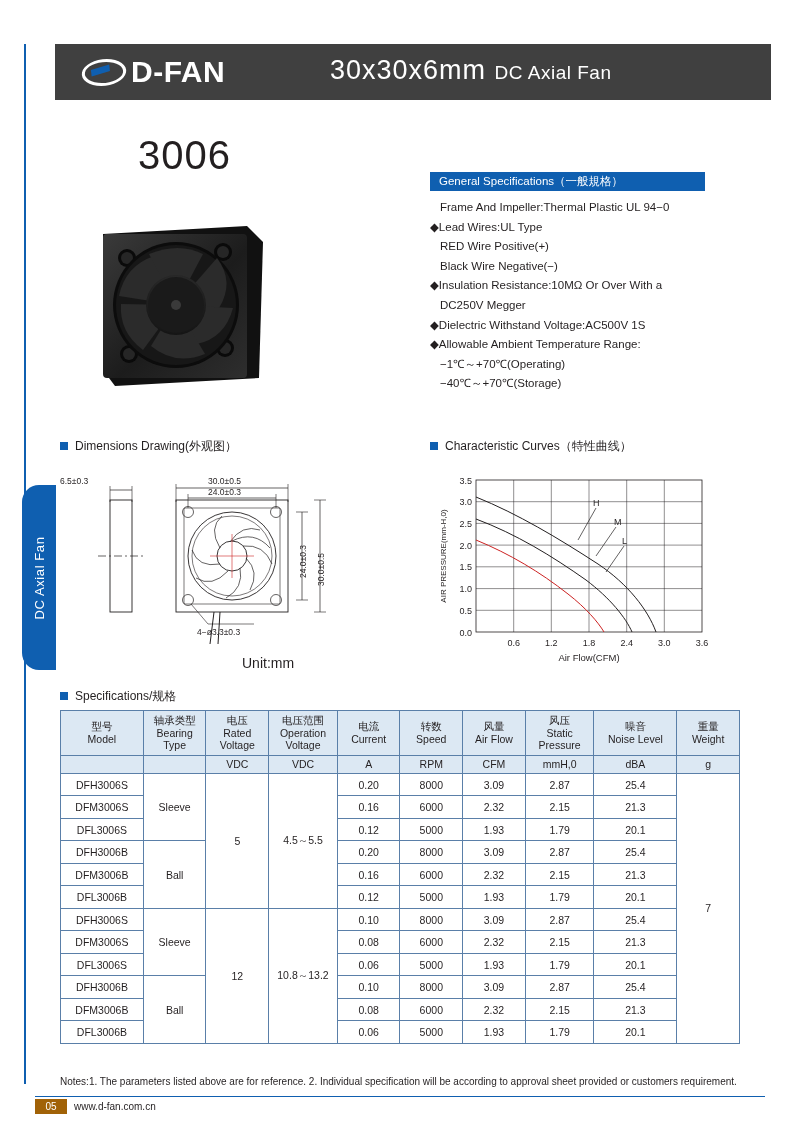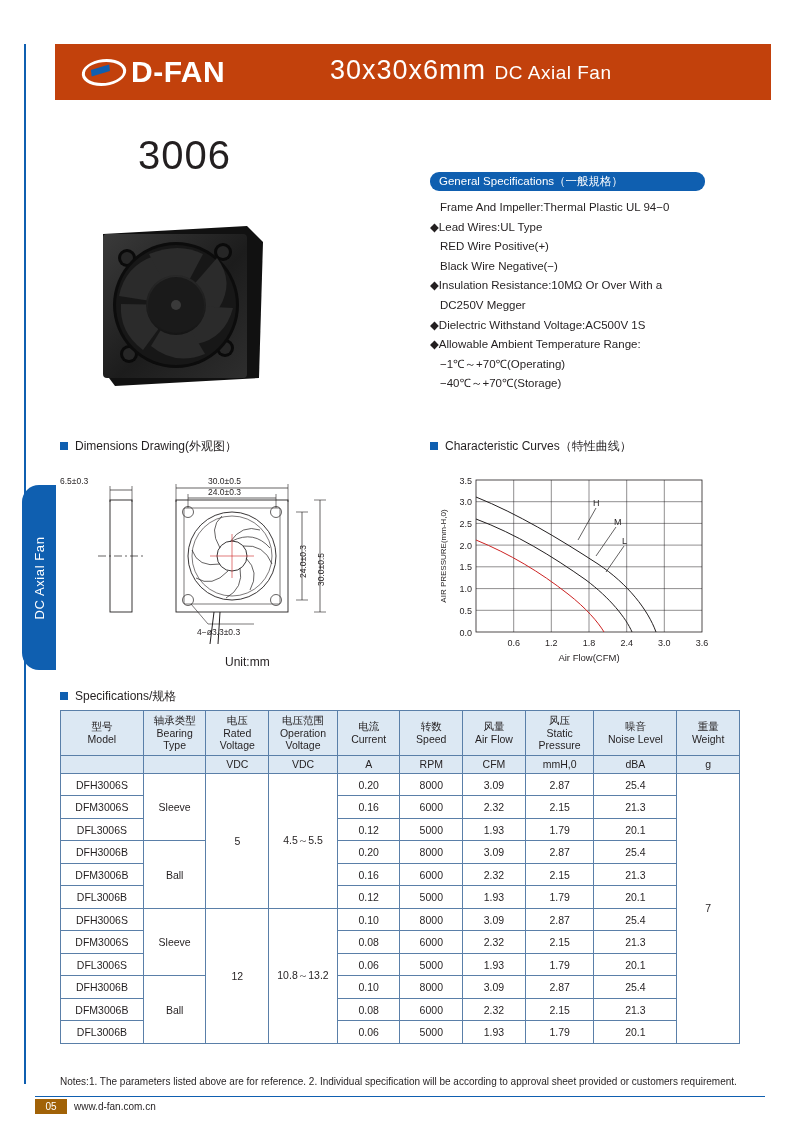--- a/index.html
+++ b/index.html
@@ -19,21 +19,21 @@
     position: absolute;
     left: 0; top: 0;
     width: 800px;
     height: 1131px;
   }
   
   .header {
     position: absolute;
     left: 55px; top: 44px;
     width: 716px; height: 56px;
-    background: #c2410c;
+    background: #404040;
   }
   .logo-wrap {
     position: absolute;
     left: 27px; top: 7px;
     width: 190px; height: 42px;
     display: flex;
     align-items: center;
   }
   .logo-oval {
     width: 38px; height: 21px;
@@ -111,21 +111,20 @@
   .spec-bar {
     position: absolute;
     left: 430px; top: 172px;
     width: 275px; height: 19px;
     background: #0f5fb0;
     color: #fff;
     font-size: 11.5px;
     line-height: 19px;
     padding-left: 9px;
     box-sizing: border-box;
-    border-radius: 9px;
   }
   .spec-list {
     position: absolute;
     left: 430px; top: 198px;
     width: 320px;
     font-size: 11.5px;
     line-height: 19.6px;
     color: #231f20;
   }
   .spec-list div { white-space: nowrap; }
@@ -148,22 +147,22 @@
   #curve-head { left: 430px; top: 438px; }
   #spec-head { left: 60px; top: 688px; }
   
   .dim-area {
     position: absolute;
     left: 58px; top: 468px;
     width: 350px; height: 210px;
   }
   .unit-mm {
     position: absolute;
-    left: 225px; top: 655px;
-    font-size: 12px;
+    left: 242px; top: 655px;
+    font-size: 14px;
   }
   
   .curve-area {
     position: absolute;
     left: 428px; top: 468px;
     width: 330px; height: 210px;
   }
   
   table.spec-table {
     position: absolute;

